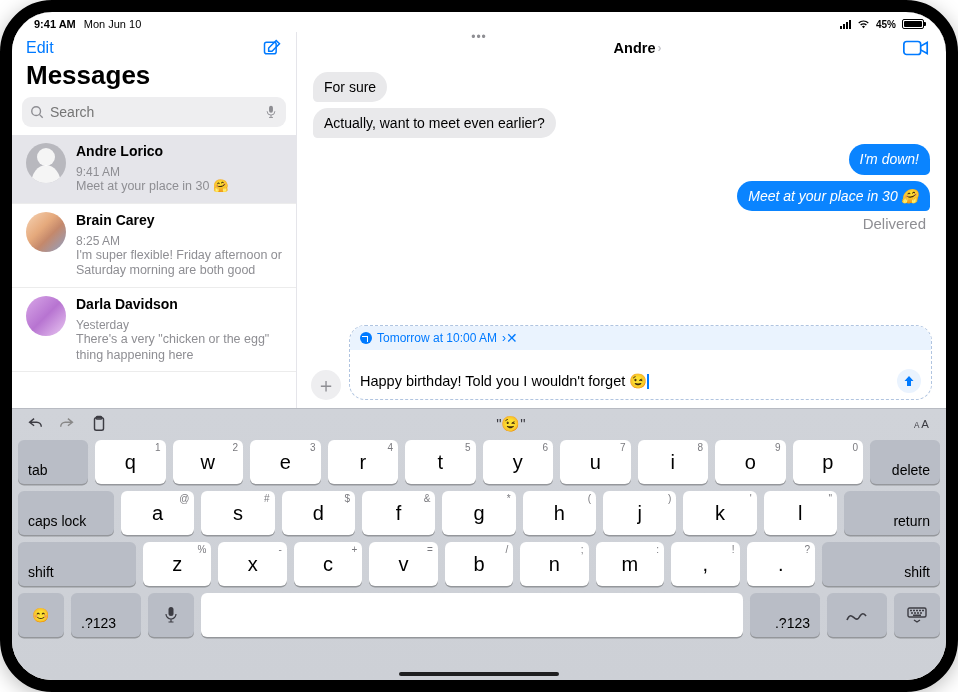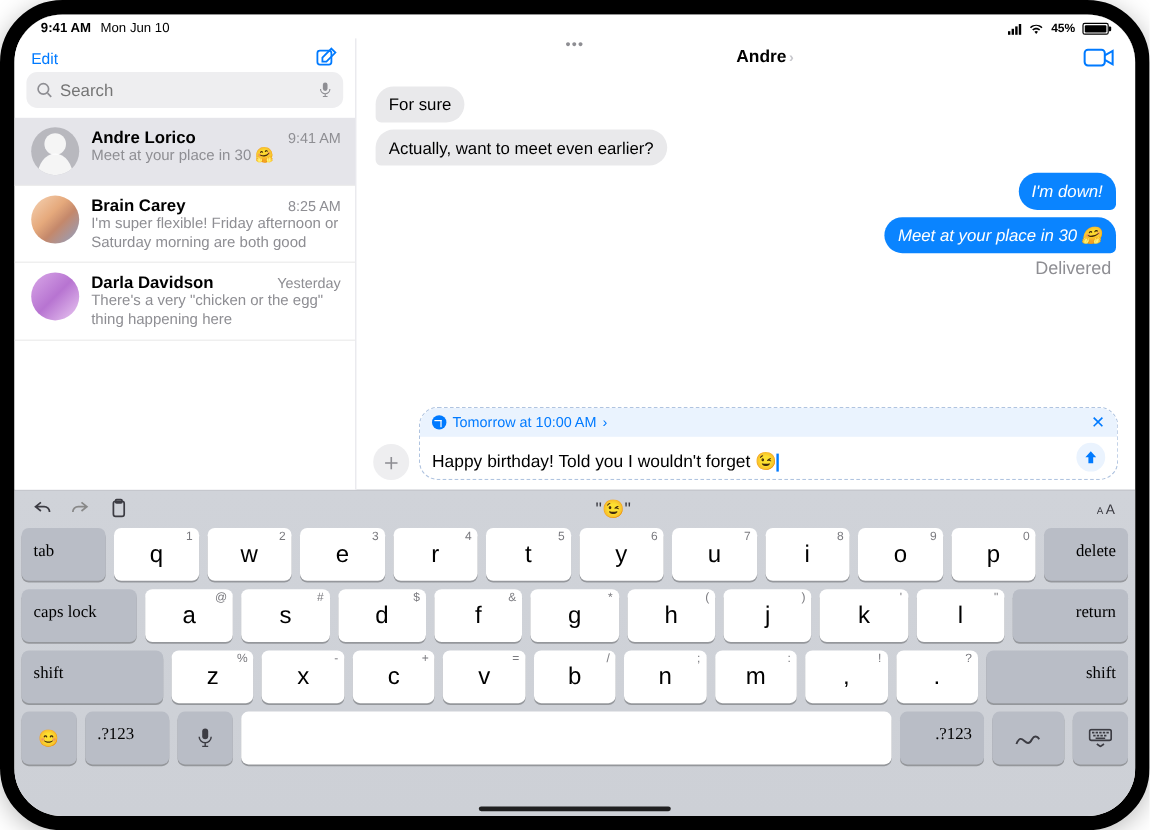--- a/index.html
+++ b/index.html
@@ -27,42 +27,42 @@
   .battery { width:22px; height:10px; border:1px solid #000; border-radius:2px; position:relative; }
   .battery::after { content:""; position:absolute; right:-3px; top:2px; width:2px; height:4px; background:#000; border-radius:0 1px 1px 0; }
   .battery-fill { position:absolute; inset:1px; background:#000; border-radius:1px; }
 
   
   .content { flex:1; display:flex; min-height:0; position:relative; }
   .resize-dots { position:absolute; top:-2px; left:50%; transform:translateX(-50%); color:#8e8e93; font-size:12px; letter-spacing:1px; }
 
   .sidebar { width:285px; border-right:1px solid #e5e5ea; display:flex; flex-direction:column; background:#fff; }
   .sb-top { display:flex; justify-content:space-between; align-items:center; padding:6px 14px 2px; }
-  .sb-top .edit { color:#007aff; font-size:13px; }
+  .sb-top .edit { color:#007aff; font-size:16px; }
   .sb-top .compose { width:20px; height:20px; color:#007aff; }
   .sb-title { font-size:26px; font-weight:700; padding:0 14px 6px; }
   .searchbar {
     margin:0 10px 8px; height:30px; background:#eeeef0; border-radius:9px;
     display:flex; align-items:center; padding:0 8px; gap:6px; color:#8e8e93;
   }
   .searchbar svg { width:14px; height:14px; }
   .searchbar input { border:none; background:transparent; flex:1; font-size:14px; outline:none; color:#000; }
   .mic { width:12px; height:16px; color:#8e8e93; }
 
   .convo-list { flex:1; overflow:hidden; }
   .convo-item { display:flex; gap:10px; padding:8px 12px 8px 14px; border-bottom:1px solid #ececec; }
   .convo-item.selected { background:#e5e5ea; }
   .avatar { width:40px; height:40px; border-radius:50%; overflow:hidden; flex:0 0 40px; }
   .avatar.silhouette { background:#b8b8be; display:flex; align-items:flex-end; justify-content:center; position:relative; }
   .avatar.silhouette::before { content:""; width:18px; height:18px; background:#fff; border-radius:50%; position:absolute; top:5px; opacity:.85;}
   .avatar.silhouette::after { content:""; width:30px; height:20px; background:#fff; border-radius:50% 50% 0 0 / 100% 100% 0 0; position:absolute; bottom:-2px; opacity:.85;}
   .avatar.photo1 { background:linear-gradient(135deg,#f7d4b5 0%,#e5a97c 40%,#c4886b 60%,#8fa3c9 100%); }
   .avatar.photo2 { background:linear-gradient(135deg,#d9a8e8 0%,#b774d1 50%,#eac9f2 100%); }
   .convo-body { flex:1; min-width:0; }
-  .convo-head { display:flex; justify-content:space-between; align-items:baseline; gap:6px; }
+  .convo-head { display:flex; justify-content:space-between; align-items:baseline; gap:6px;flex-direction:column; }
   .convo-name { font-size:14px; font-weight:600; color:#000; white-space:nowrap; overflow:hidden; text-overflow:ellipsis; }
   .convo-time { font-size:12px; color:#8e8e93; white-space:nowrap; }
   .convo-preview { font-size:12.5px; color:#8e8e93; line-height:1.25; max-height:2.5em; overflow:hidden; }
 
   
   .chat { flex:1; display:flex; flex-direction:column; min-width:0; }
   .chat-header { display:flex; justify-content:space-between; align-items:center; padding:6px 16px 6px; }
   .chat-header .spacer { width:60px; }
   .chat-title { font-size:14.5px; font-weight:600; color:#000; display:flex; align-items:center; gap:2px; }
   .chevron { color:#c7c7cc; font-size:12px; }
@@ -76,28 +76,28 @@
   .bubble.out { background:#0a84ff; color:#fff; border-bottom-right-radius:5px; }
   .delivered { font-size:15px; color:#8e8e93; text-align:right; padding-right:4px; margin-top:-2px; }
   .spacer-flex { flex:1; }
 
   .compose-area { padding:6px 14px 8px; display:flex; align-items:flex-end; gap:8px; }
   .plus-btn { width:30px; height:30px; border-radius:50%; background:#eeeef0; color:#8e8e93; display:flex; align-items:center; justify-content:center; font-size:20px; flex:0 0 30px; }
   .compose-box {
     flex:1; border:1px dashed #b0c4e0; border-radius:16px; background:#fff; overflow:hidden;
   }
   .send-later {
-    display:flex; align-items:center; justify-content:space-between;
+    display:flex; align-items:center; justify-content:flex-start;
     background:#eaf3fe; padding:4px 10px; font-size:12px; color:#007aff;
   }
   .send-later .left { display:flex; align-items:center; gap:5px; font-weight:500; }
   .send-later .clock-icon { width:12px; height:12px; background:#007aff; border-radius:50%; display:inline-flex; align-items:center; justify-content:center; }
   .send-later .clock-icon::after { content:""; width:5px; height:5px; border-top:1.5px solid #fff; border-right:1.5px solid #fff; transform:translate(-1px,1px) rotate(0deg); }
   .send-later .close-x { color:#007aff; font-size:14px; cursor:pointer; }
-  .compose-line { display:flex; align-items:flex-end; padding:5px 10px 6px; gap:24px; }
+  .compose-line { display:flex; align-items:center; padding:19px 10px 6px; gap:24px; }
   .compose-line .msg-text { flex:1; font-size:14.5px; color:#000; }
   .cursor { display:inline-block; width:1.5px; height:15px; background:#007aff; vertical-align:middle; animation:blink 1s step-end infinite; }
   @keyframes blink { 50% { opacity:0; } }
   .send-up { width:24px; height:24px; border-radius:50%; background:#eaf3fe; color:#007aff; display:flex; align-items:center; justify-content:center; }
 
   
   .keyboard { height:272px; background:linear-gradient(#d0d3d9,#cdd0d6); padding:6px 6px 8px; display:flex; flex-direction:column; gap:5px; border-top:1px solid #b8bbc2; }
   .kb-top { display:flex; align-items:center; justify-content:space-between; padding:0 8px 2px; color:#3c3c43; font-size:14px; }
   .kb-top .left-tools, .kb-top .right-tools { display:flex; gap:14px; align-items:center; }
   .kb-top svg, .kb-top .tool { width:18px; height:18px; }
@@ -106,21 +106,21 @@
   .kb-row { display:flex; gap:7px; }
   .key {
     flex:1; background:#fff; border-radius:6px; box-shadow:0 1.5px 0 rgba(0,0,0,.28);
     display:flex; flex-direction:column; align-items:center; justify-content:center;
     font-size:20px; color:#000; position:relative; min-height:44px; cursor:pointer;
   }
   .key .sm { position:absolute; top:2px; right:5px; font-size:10px; color:#7a7a7f; }
   .key.fn { background:#b9bdc6; color:#000; font-size:14px; flex:0 0 auto; padding:0 12px; justify-content:flex-end; align-items:flex-start; }
   .key.fn.center { align-items:center; justify-content:center; }
   .key.space { flex:4.6; }
-  .key.fn .lbl { position:absolute; bottom:16px;font-family:Liberation Serif, serif; }
+  .key.fn .lbl { position:absolute; bottom:6px; }
   .key.fn.left-align .lbl { left:10px; }
   .key.fn.right-align .lbl { right:10px; }
   .key.small { flex:0 0 70px; }
   .key.med { flex:0 0 96px; }
   .key.wide { flex:0 0 118px;padding-left:24px; }
 
   .home-indicator { position:absolute; bottom:4px; left:50%; transform:translateX(-50%); width:160px; height:4px; background:#000; border-radius:3px; opacity:.85; }
 </style>
 </head>
 <body>
@@ -154,20 +154,21 @@
       <span class="resize-dots">•••</span>
 
       <div class="sidebar">
         <div class="sb-top">
           <span class="edit">Edit</span>
           <svg class="compose" viewBox="0 0 24 24" fill="none" stroke="#007aff" stroke-width="1.8">
               <rect x="3" y="5" width="14" height="14" rx="2.5"></rect>
               <path d="M17 3l4 4-9 9H8v-4l9-9z"></path>
             </svg>
         </div>
+        <div class="sb-title">Messages</div>
         <div class="searchbar">
           <svg viewBox="0 0 16 16" fill="none" stroke="#8e8e93" stroke-width="1.6">
               <circle cx="7" cy="7" r="5"></circle>
               <path d="M11 11l3.5 3.5"></path>
             </svg>
           <input placeholder="Search" style="">
           <svg class="mic" viewBox="0 0 12 18" fill="#8e8e93">
               <rect x="3.5" y="1" width="5" height="9" rx="2.5"></rect>
               <path d="M1 8a5 5 0 0010 0M6 13v3M3.5 16h5" stroke="#8e8e93" stroke-width="1.2" fill="none"></path>
             </svg>

